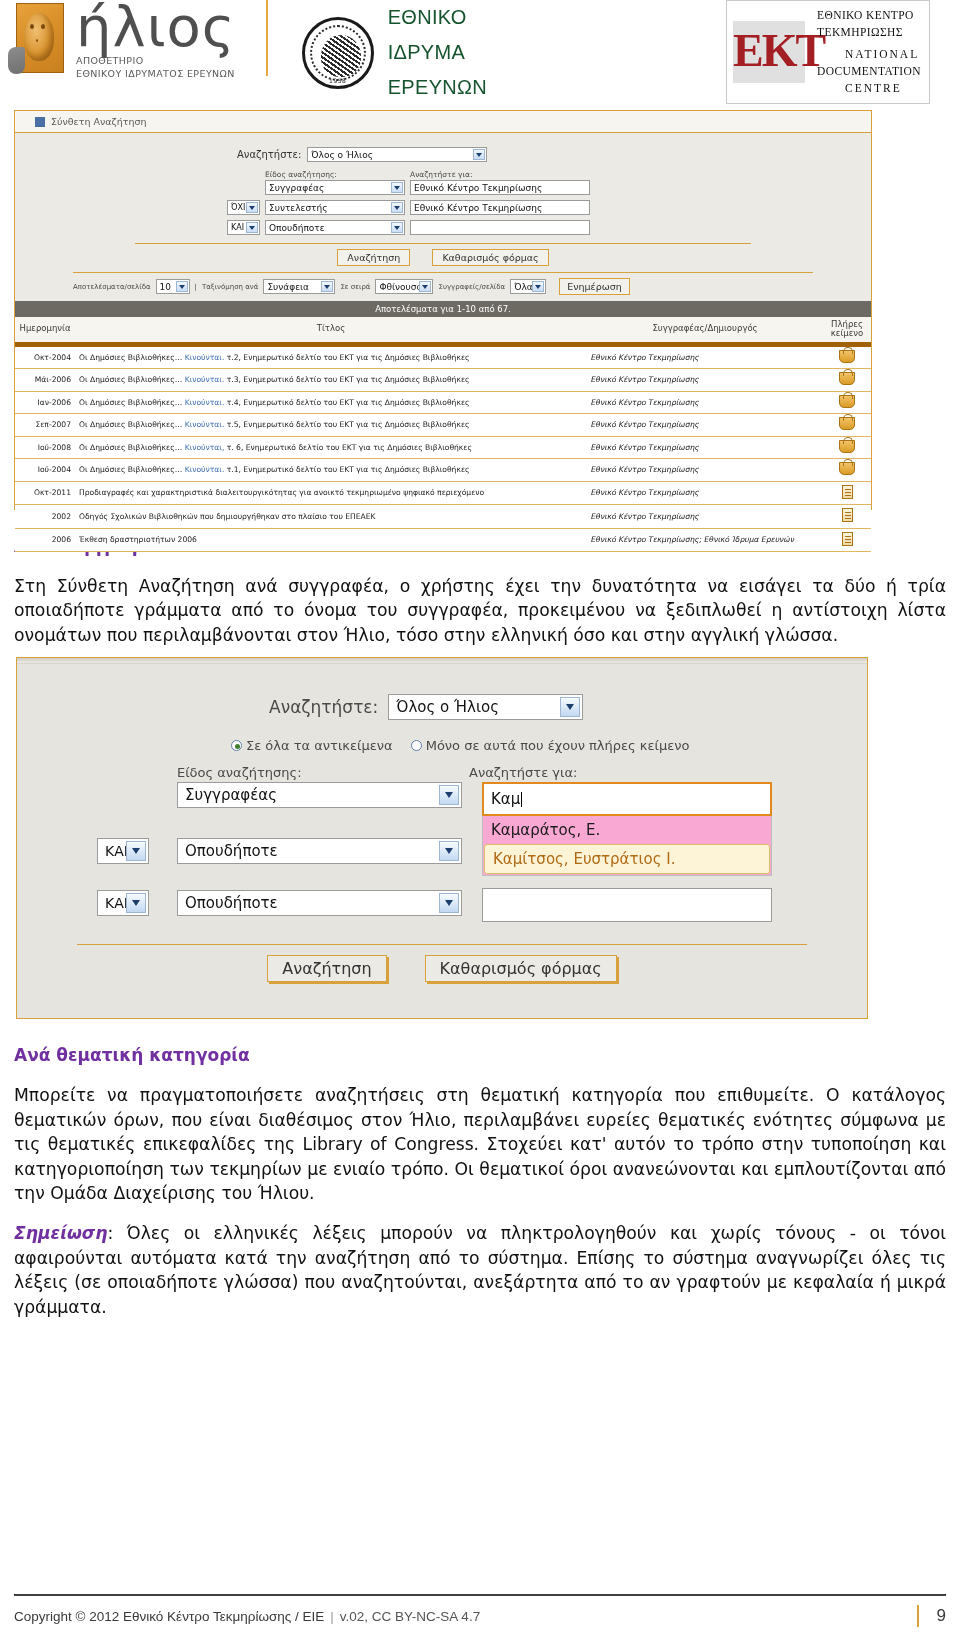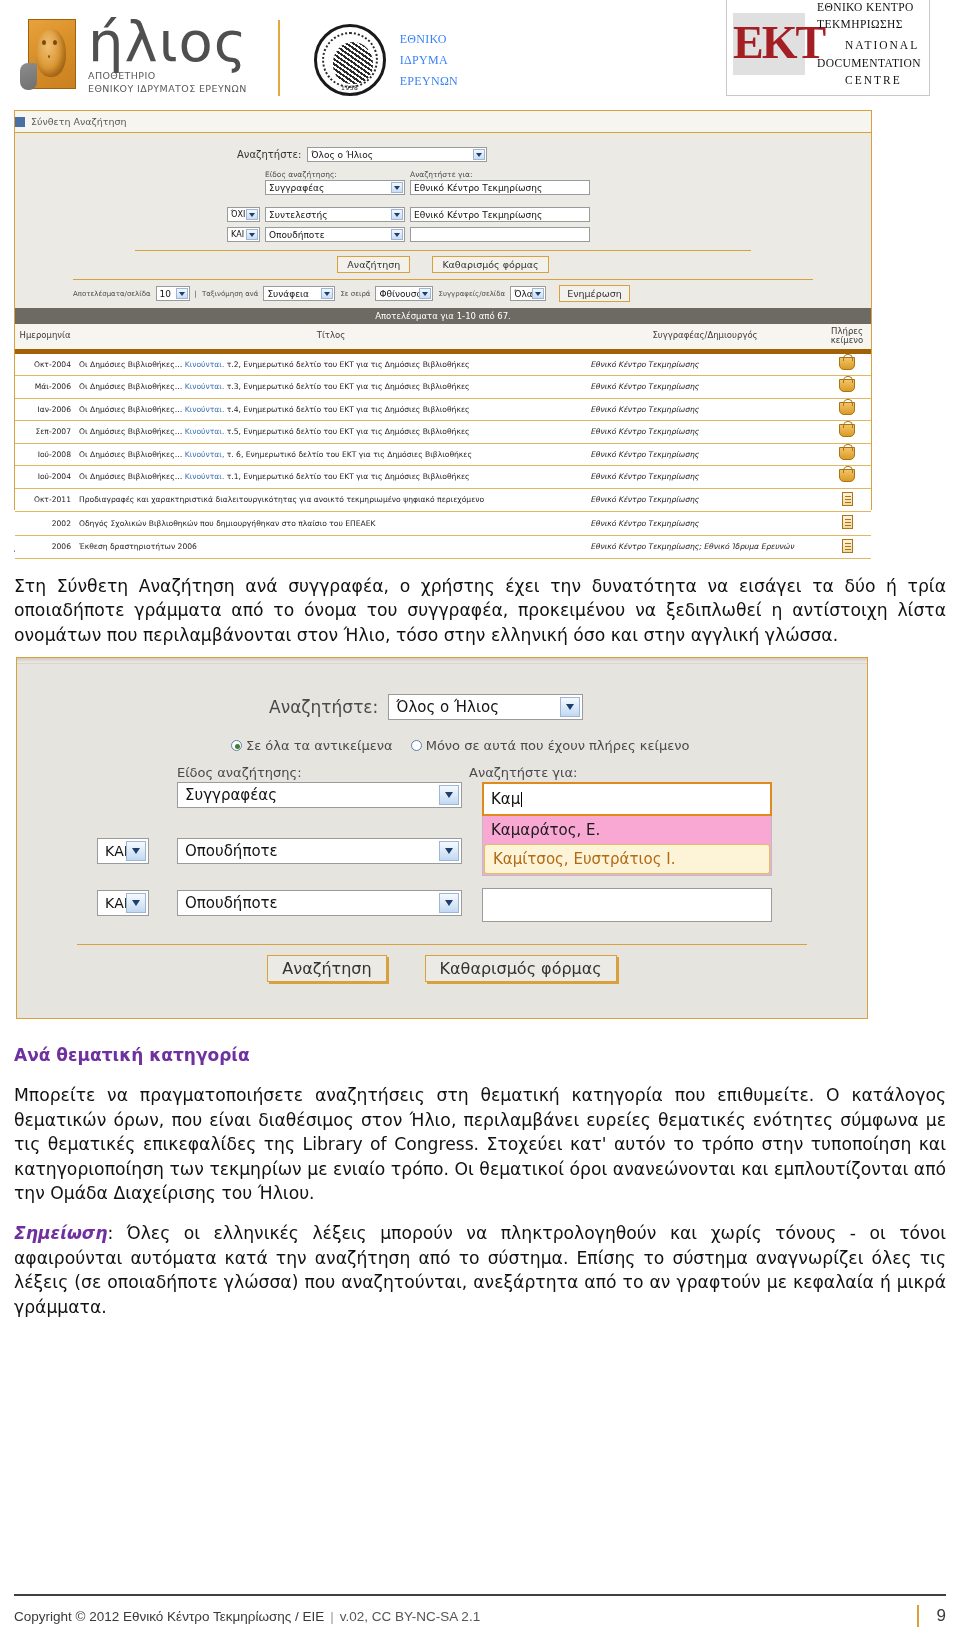--- a/index.html
+++ b/index.html
@@ -11,22 +11,22 @@
     font-family: "DejaVu Sans", sans-serif;
     color: #000;
     overflow: hidden;
     position: relative;
   }
 
   
   .doc-header {
     height: 96px;
     display: flex;
-    align-items: flex-end;
-    padding: 0 30px 0 20px;
+    align-items: flex-start;
+    padding: 0 30px 0 8px;
     position: relative;
   }
   .logo-ilios { display: flex; align-items: center; gap: 10px; }
   .mask-art {
     width: 58px; height: 74px;
     position: relative;
     flex: 0 0 auto;
   }
   .mask-art .plate {
     position: absolute; left: 8px; top: 0;
@@ -94,24 +94,24 @@
     position:absolute; left:16px; top:15px;
     width:40px; height:42px;
     border-radius: 50% 50% 45% 45%;
     background: repeating-linear-gradient(35deg,#2b2b2b 0 2px,#ffffff 2px 4px);
   }
   .eie-seal .yr {
     position:absolute; left:0; right:0; bottom:2px;
     text-align:center; font-size:6px; color:#222; letter-spacing:.5px;
   }
   .eie-text {
-    font-family: Liberation Serif, serif;
-    font-size: 12px;
+    font-family: Liberation Sans, sans-serif;
+    font-size: 20px;
     line-height: 1.75;
-    color: #3b82f6;
+    color: #14532d;
     letter-spacing: .3px;
   }
   .logo-ekt {
     display:flex; align-items:center; gap: 12px;
     margin-left: auto;
     border: 1px solid #c9c9c9;
     padding: 6px 8px 6px 6px;
   }
   .ekt-mark {
     width: 72px; height: 62px;
@@ -141,21 +141,21 @@
   }
   .shot-1 { width: 858px; height: 400px; margin-left: 14px; margin-top: 14px; position: relative; }
 
   .win-title {
     height: 22px;
     background: #f7f5f0;
     border-bottom: 1px solid #d8a13c;
     display: flex;
     align-items: center;
     gap: 6px;
-    padding-left: 0;
+    padding-left: 20px;
     font-size: 9.5px;
     color: #5a5a5a;
   }
   .win-icon {
     width: 10px; height: 10px;
     border: 2px solid #4a6fa5;
     background: #fff;
   }
   .win-icon i {
     display:block; width:100%; height:100%;
@@ -463,21 +463,21 @@
     <div class="row" style="padding-left:250px; margin-top:1px">
       <div class="sel" style="width:140px">
         <span>Συγγραφέας</span>
         <span class="arrow"></span>
       </div>
       <div class="txt" style="width:180px; margin-left:5px">
         <span>Εθνικό Κέντρο Τεκμηρίωσης</span>
       </div>
     </div>
 
-    <div class="row" style="padding-left:212px; margin-top:12px">
+    <div class="row" style="padding-left:212px; margin-top:5px">
       <div class="sel" style="width:33px">
         <span style="font-size:8px">ΌΧΙ</span>
         <span class="arrow"></span>
       </div>
       <div class="sel" style="width:140px; margin-left:5px">
         <span>Συντελεστής</span>
         <span class="arrow"></span>
       </div>
       <div class="txt" style="width:180px; margin-left:5px">
         <span>Εθνικό Κέντρο Τεκμηρίωσης</span>
@@ -681,19 +681,19 @@
 
 <div class="h-sec">Ανά θεματική κατηγορία</div>
 <p class="body">Μπορείτε να πραγματοποιήσετε αναζητήσεις   στη θεματική κατηγορία που επιθυμείτε. Ο κατάλογος θεματικών όρων, που είναι διαθέσιμος στον Ήλιο, περιλαμβάνει ευρείες θεματικές ενότητες σύμφωνα με τις θεματικές επικεφαλίδες της Library of Congress. Στοχεύει κατ' αυτόν το τρόπο στην τυποποίηση και κατηγοριοποίηση των τεκμηρίων με ενιαίο τρόπο. Οι θεματικοί όροι ανανεώνονται και εμπλουτίζονται από την Ομάδα Διαχείρισης του Ήλιου.</p>
 <p class="body note tight"><span class="note-word">Σημείωση</span><span>: Όλες οι ελληνικές λέξεις μπορούν να πληκτρολογηθούν και χωρίς τόνους - οι τόνοι αφαιρούνται αυτόματα κατά την αναζήτηση από το σύστημα. Επίσης το σύστημα αναγνωρίζει όλες τις λέξεις (σε οποιαδήποτε γλώσσα) που αναζητούνται, ανεξάρτητα από το αν γραφτούν με κεφαλαία ή μικρά γράμματα.</span></p>
 
 <div class="footer">
   <hr>
   <div class="footer-row">
     <span class="footer-left">Copyright © 2012 Εθνικό Κέντρο Τεκμηρίωσης / ΕΙΕ</span>
     <span class="footer-sep">|</span>
-    <span class="footer-ver">v.02,  CC BY-NC-SA 2.1</span>
+    <span class="footer-ver">v.02,  CC BY-NC-SA 4.7</span>
     <span class="footer-right">
       <span class="footer-bar"></span>
       <span class="page-num">9</span>
     </span>
   </div>
 </div>
 
 </body></html>

